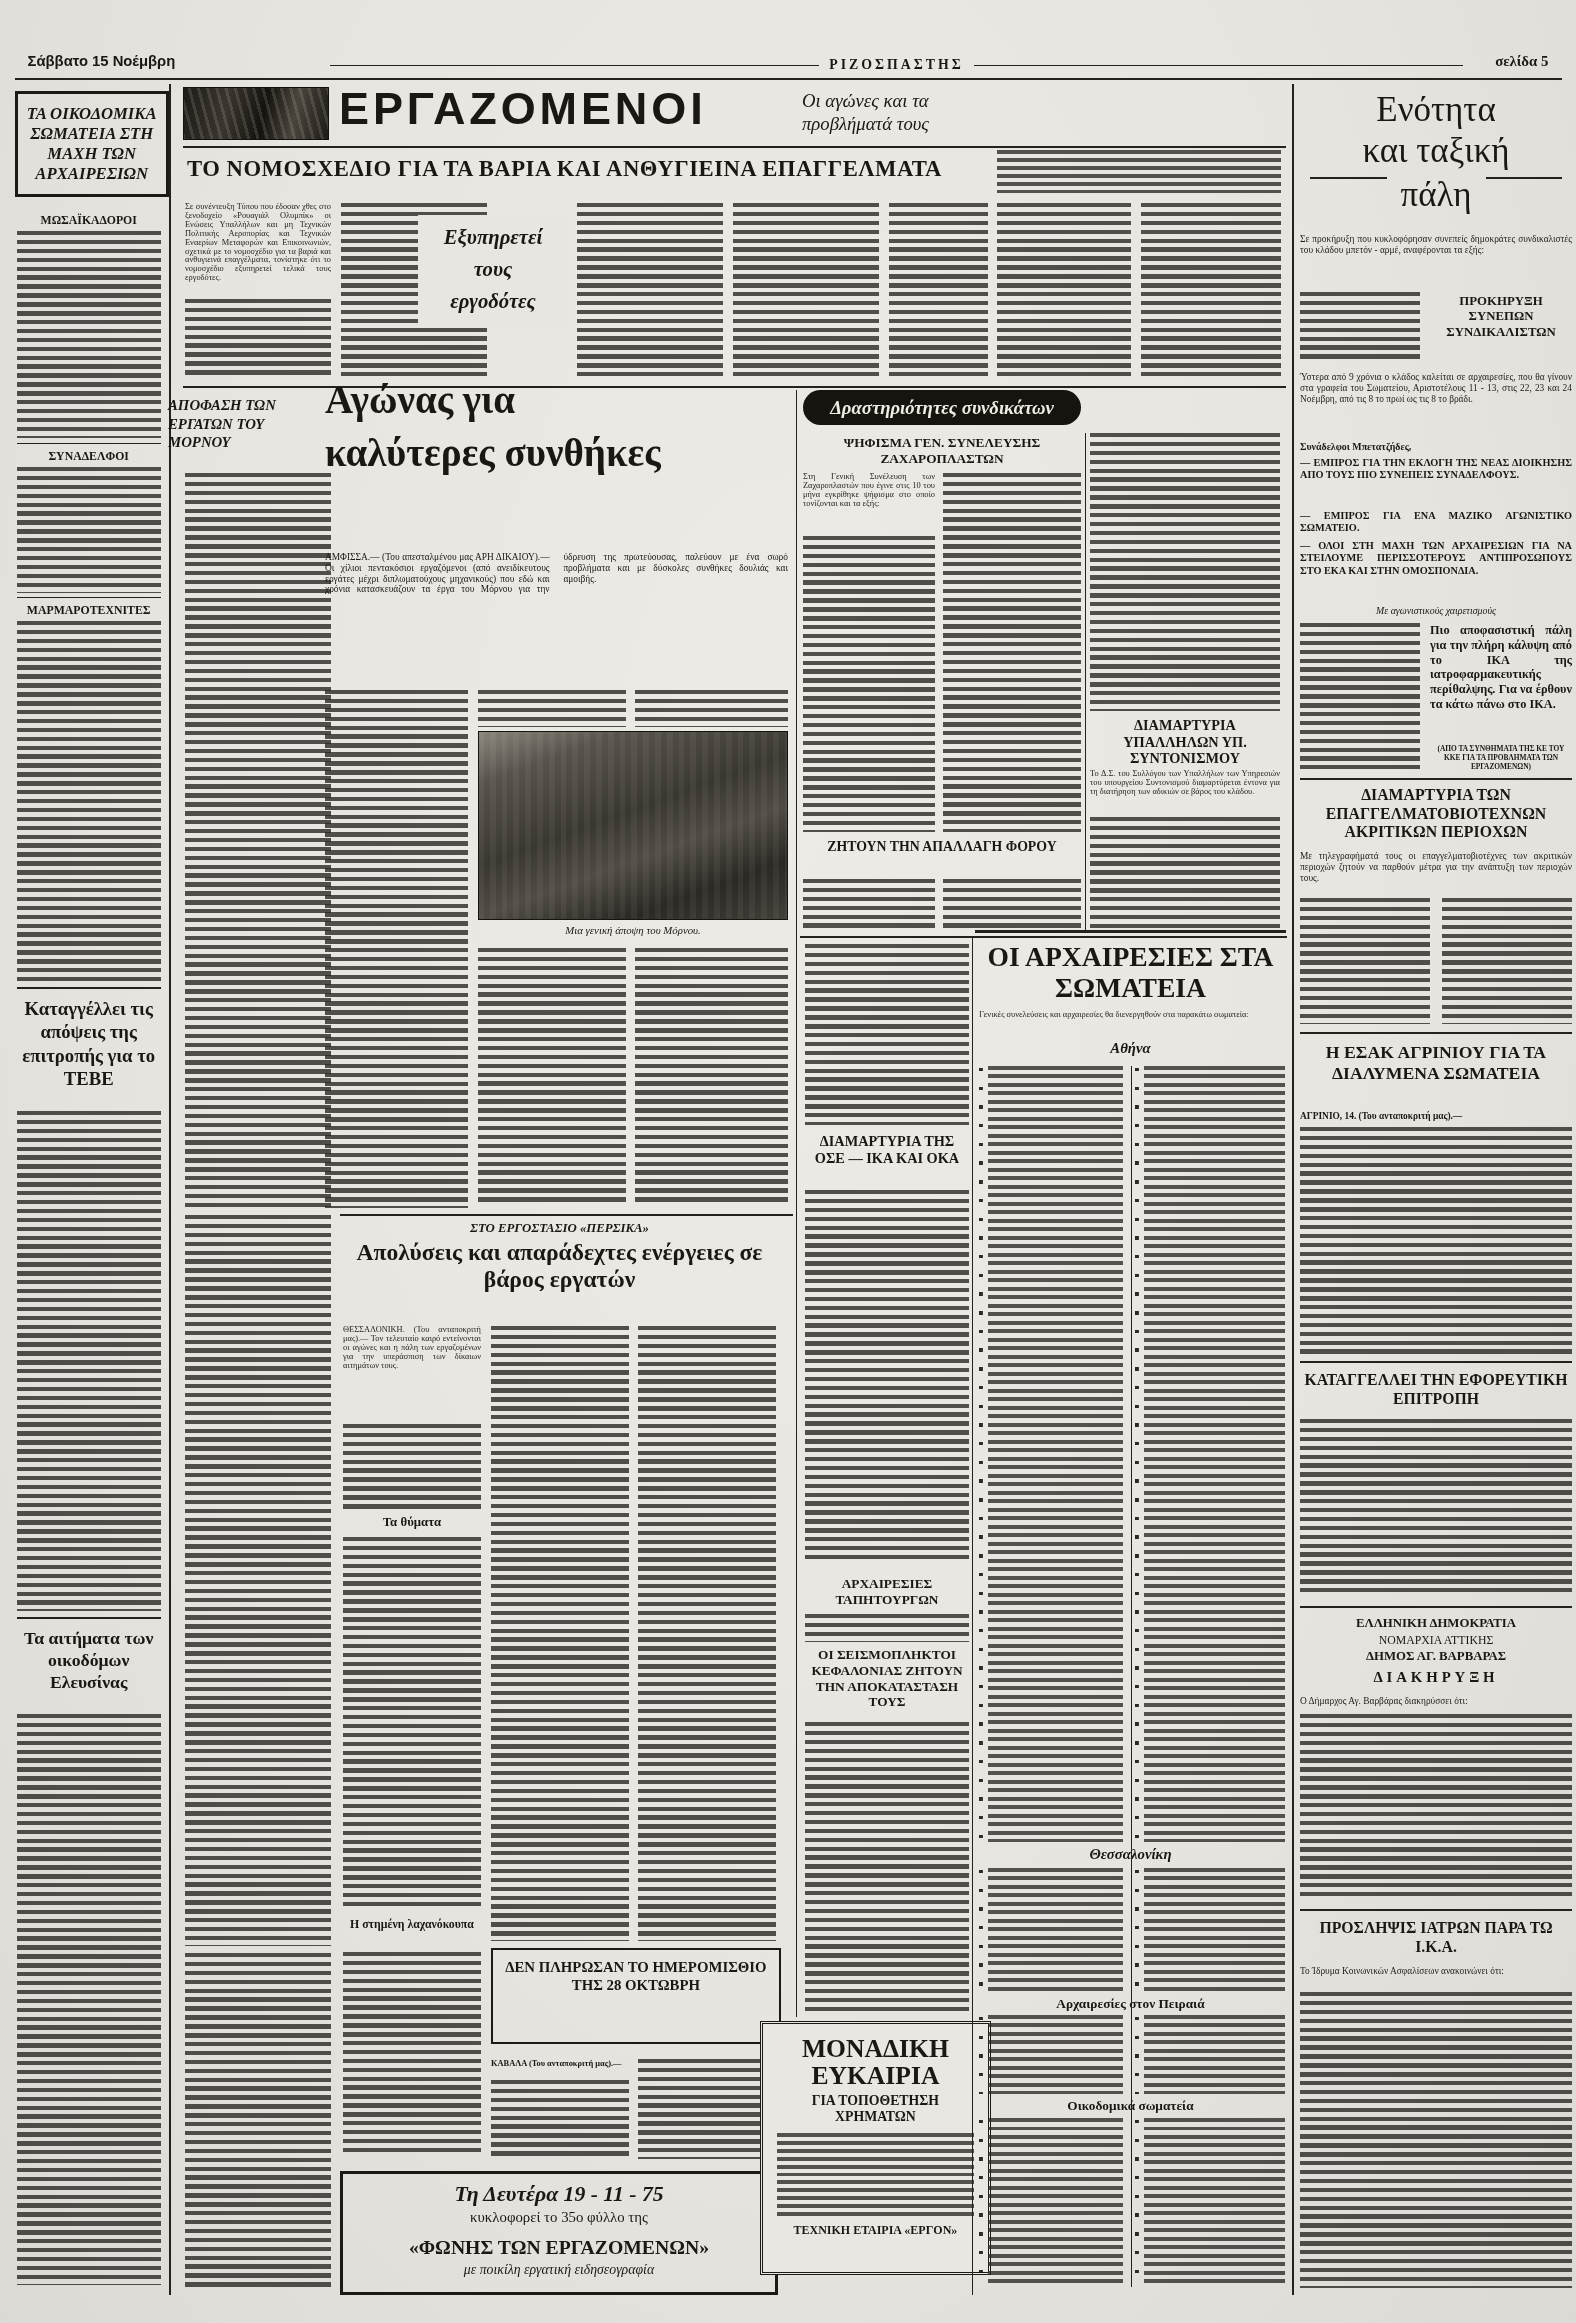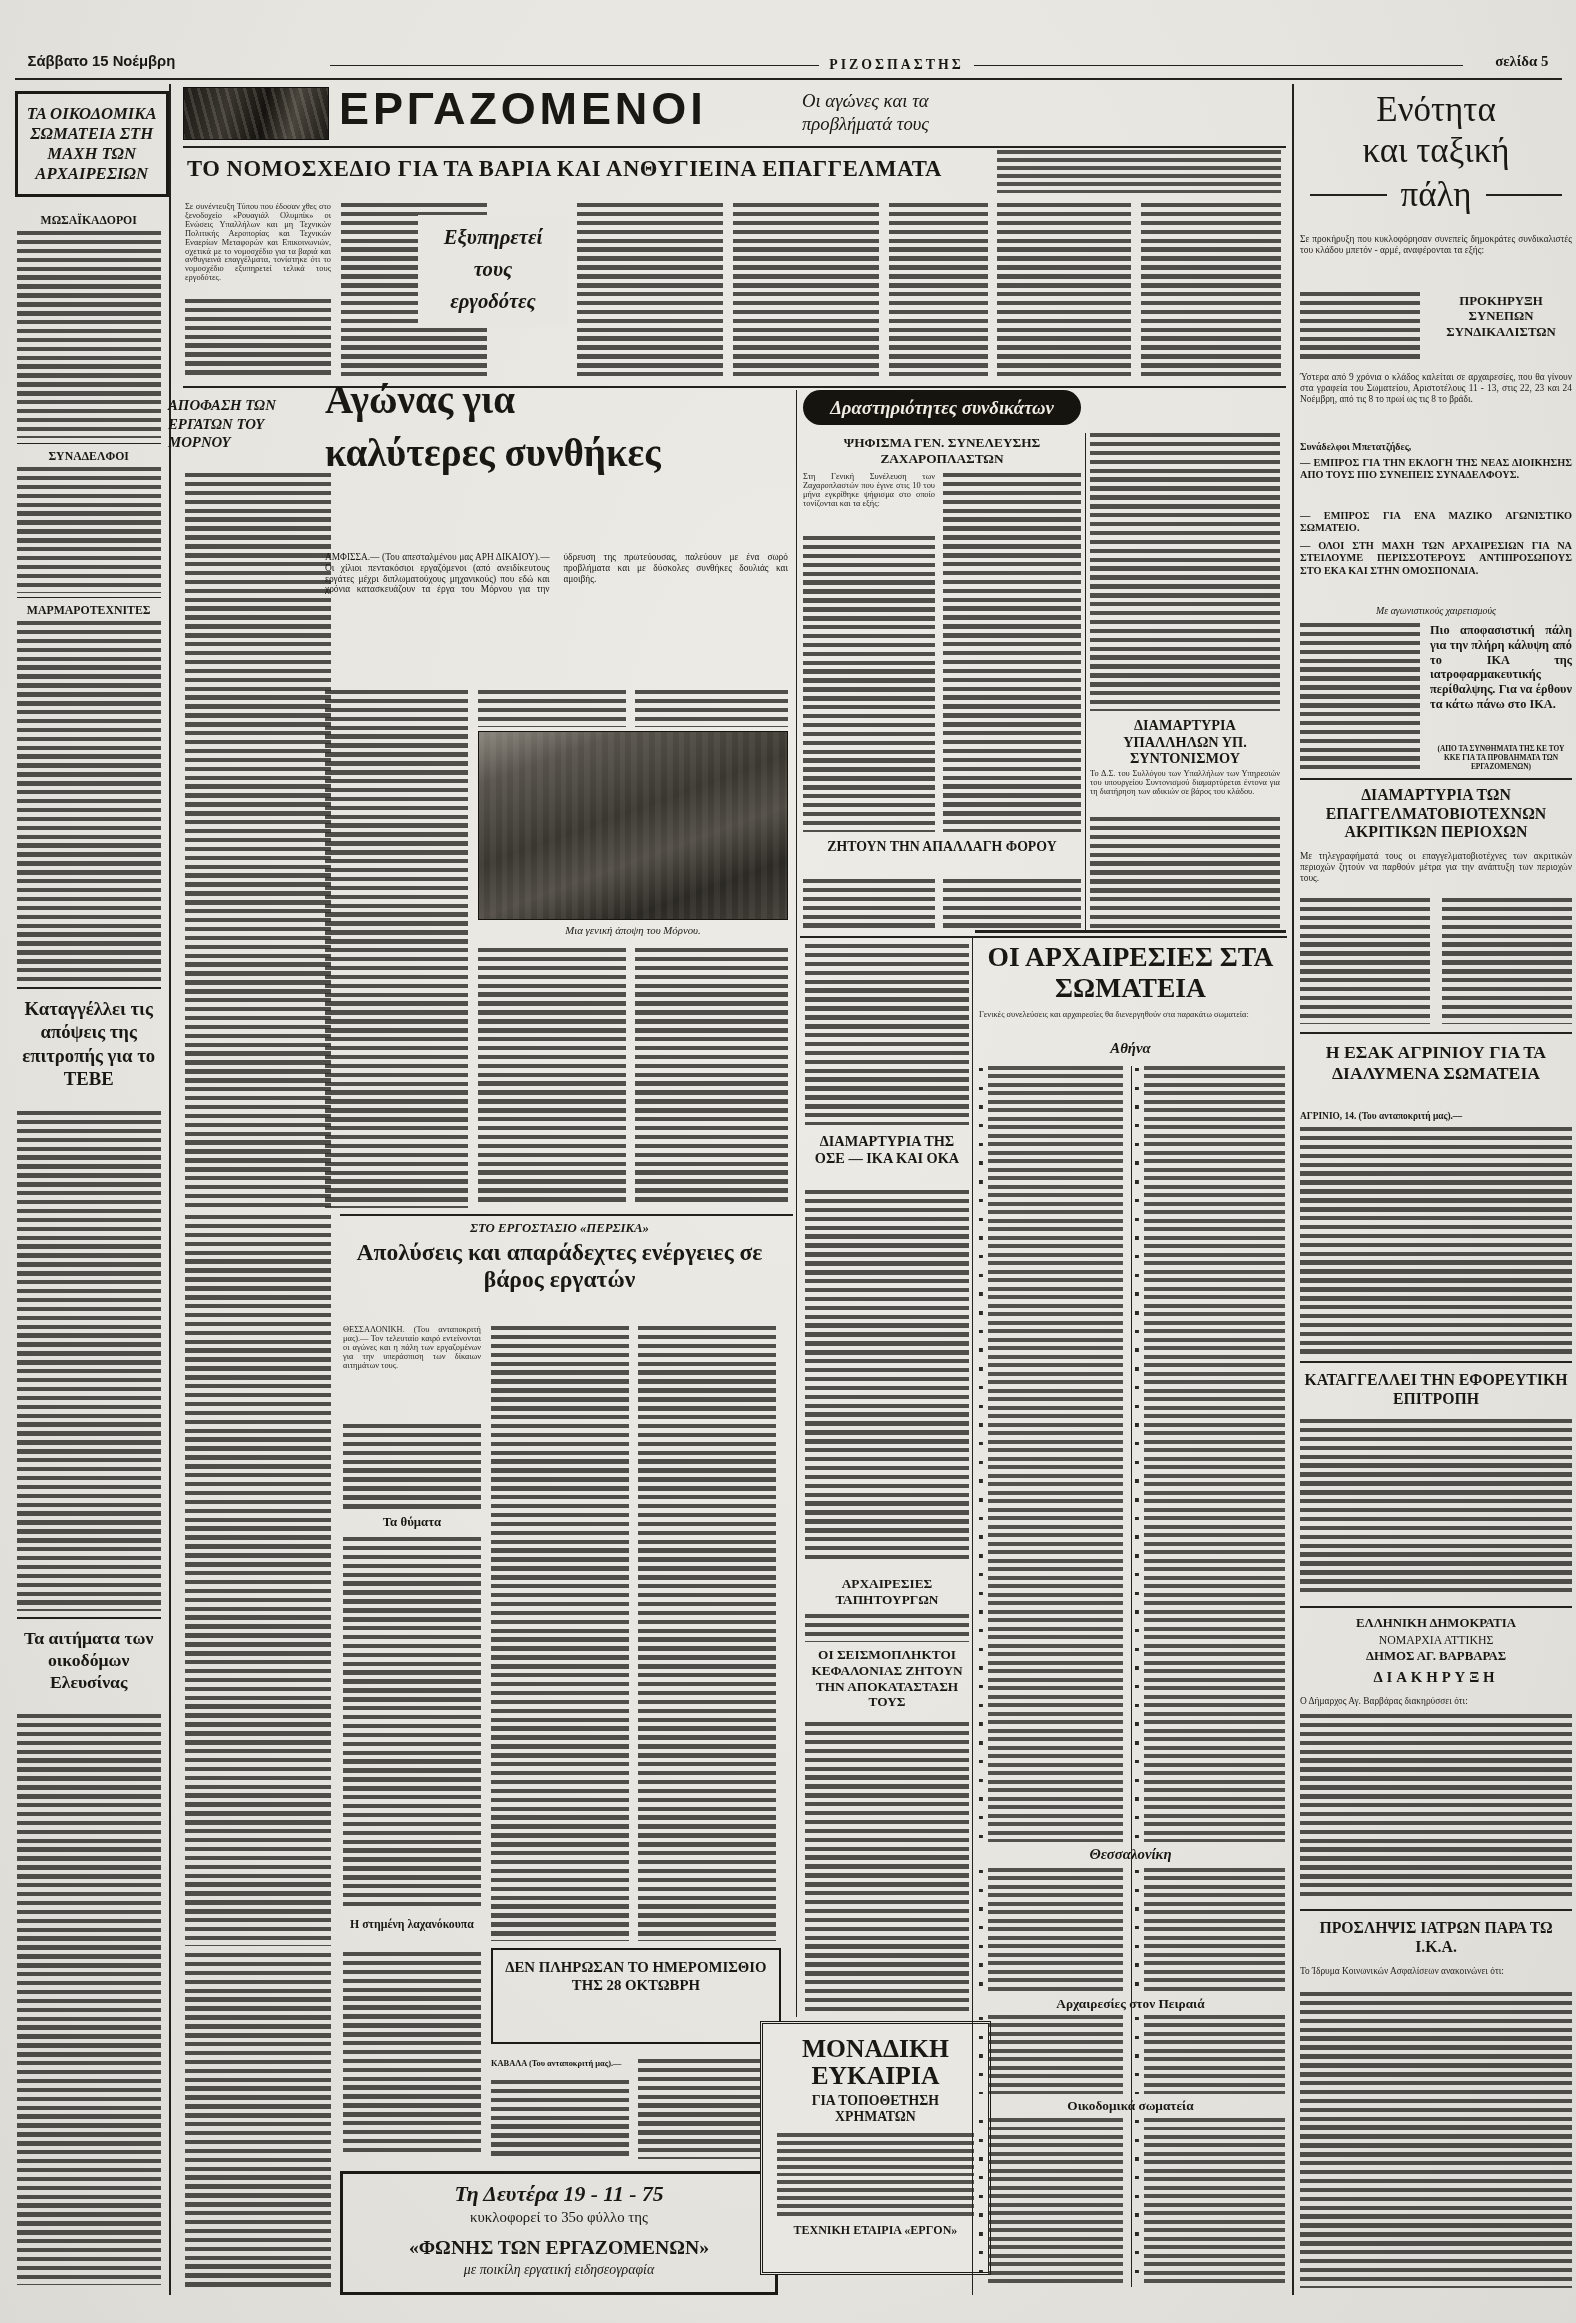--- a/index.html
+++ b/index.html
@@ -30,21 +30,21 @@
   .mline{flex:1;height:1px;background:#23221d}
   .pill{background:#16140f;color:#efece4;border-radius:17.7px}
   .photo{background-image:
       repeating-linear-gradient(90deg,rgba(230,225,215,.06) 0 5.9px,transparent 5.9px 11.8px),
       linear-gradient(160deg,#8a857c 0%,#57534c 18%,#3a3731 45%,#504c45 62%,#2b2924 80%,#423f39 100%);
       box-shadow:inset 0 0 0 1px #15140f}
   .logo{background-image:
       repeating-linear-gradient(75deg,rgba(220,214,202,.15) 0 3px,transparent 3px 8.9px),
       linear-gradient(100deg,#1d1b17 0%,#3a362f 30%,#15130f 55%,#4a453c 75%,#1d1b17 100%);
       box-shadow:inset 0 0 0 1px #111}
-  .wordline{display:flex;align-items:center;gap:14px}
+  .wordline{display:flex;align-items:flex-start;gap:14px}
   .wseg{flex:1;height:2px;background:#23221d}
 </style>
 </head>
 <body>
 
 <div class="page">
 
   <div class="a b sans" style="left:27.6px;top:53px;font-size:14.8px">Σάββατο 15 Νοέμβρη</div>
   <div class="a" style="left:330px;top:57px;width:1133px">
     <div class="mastline">

